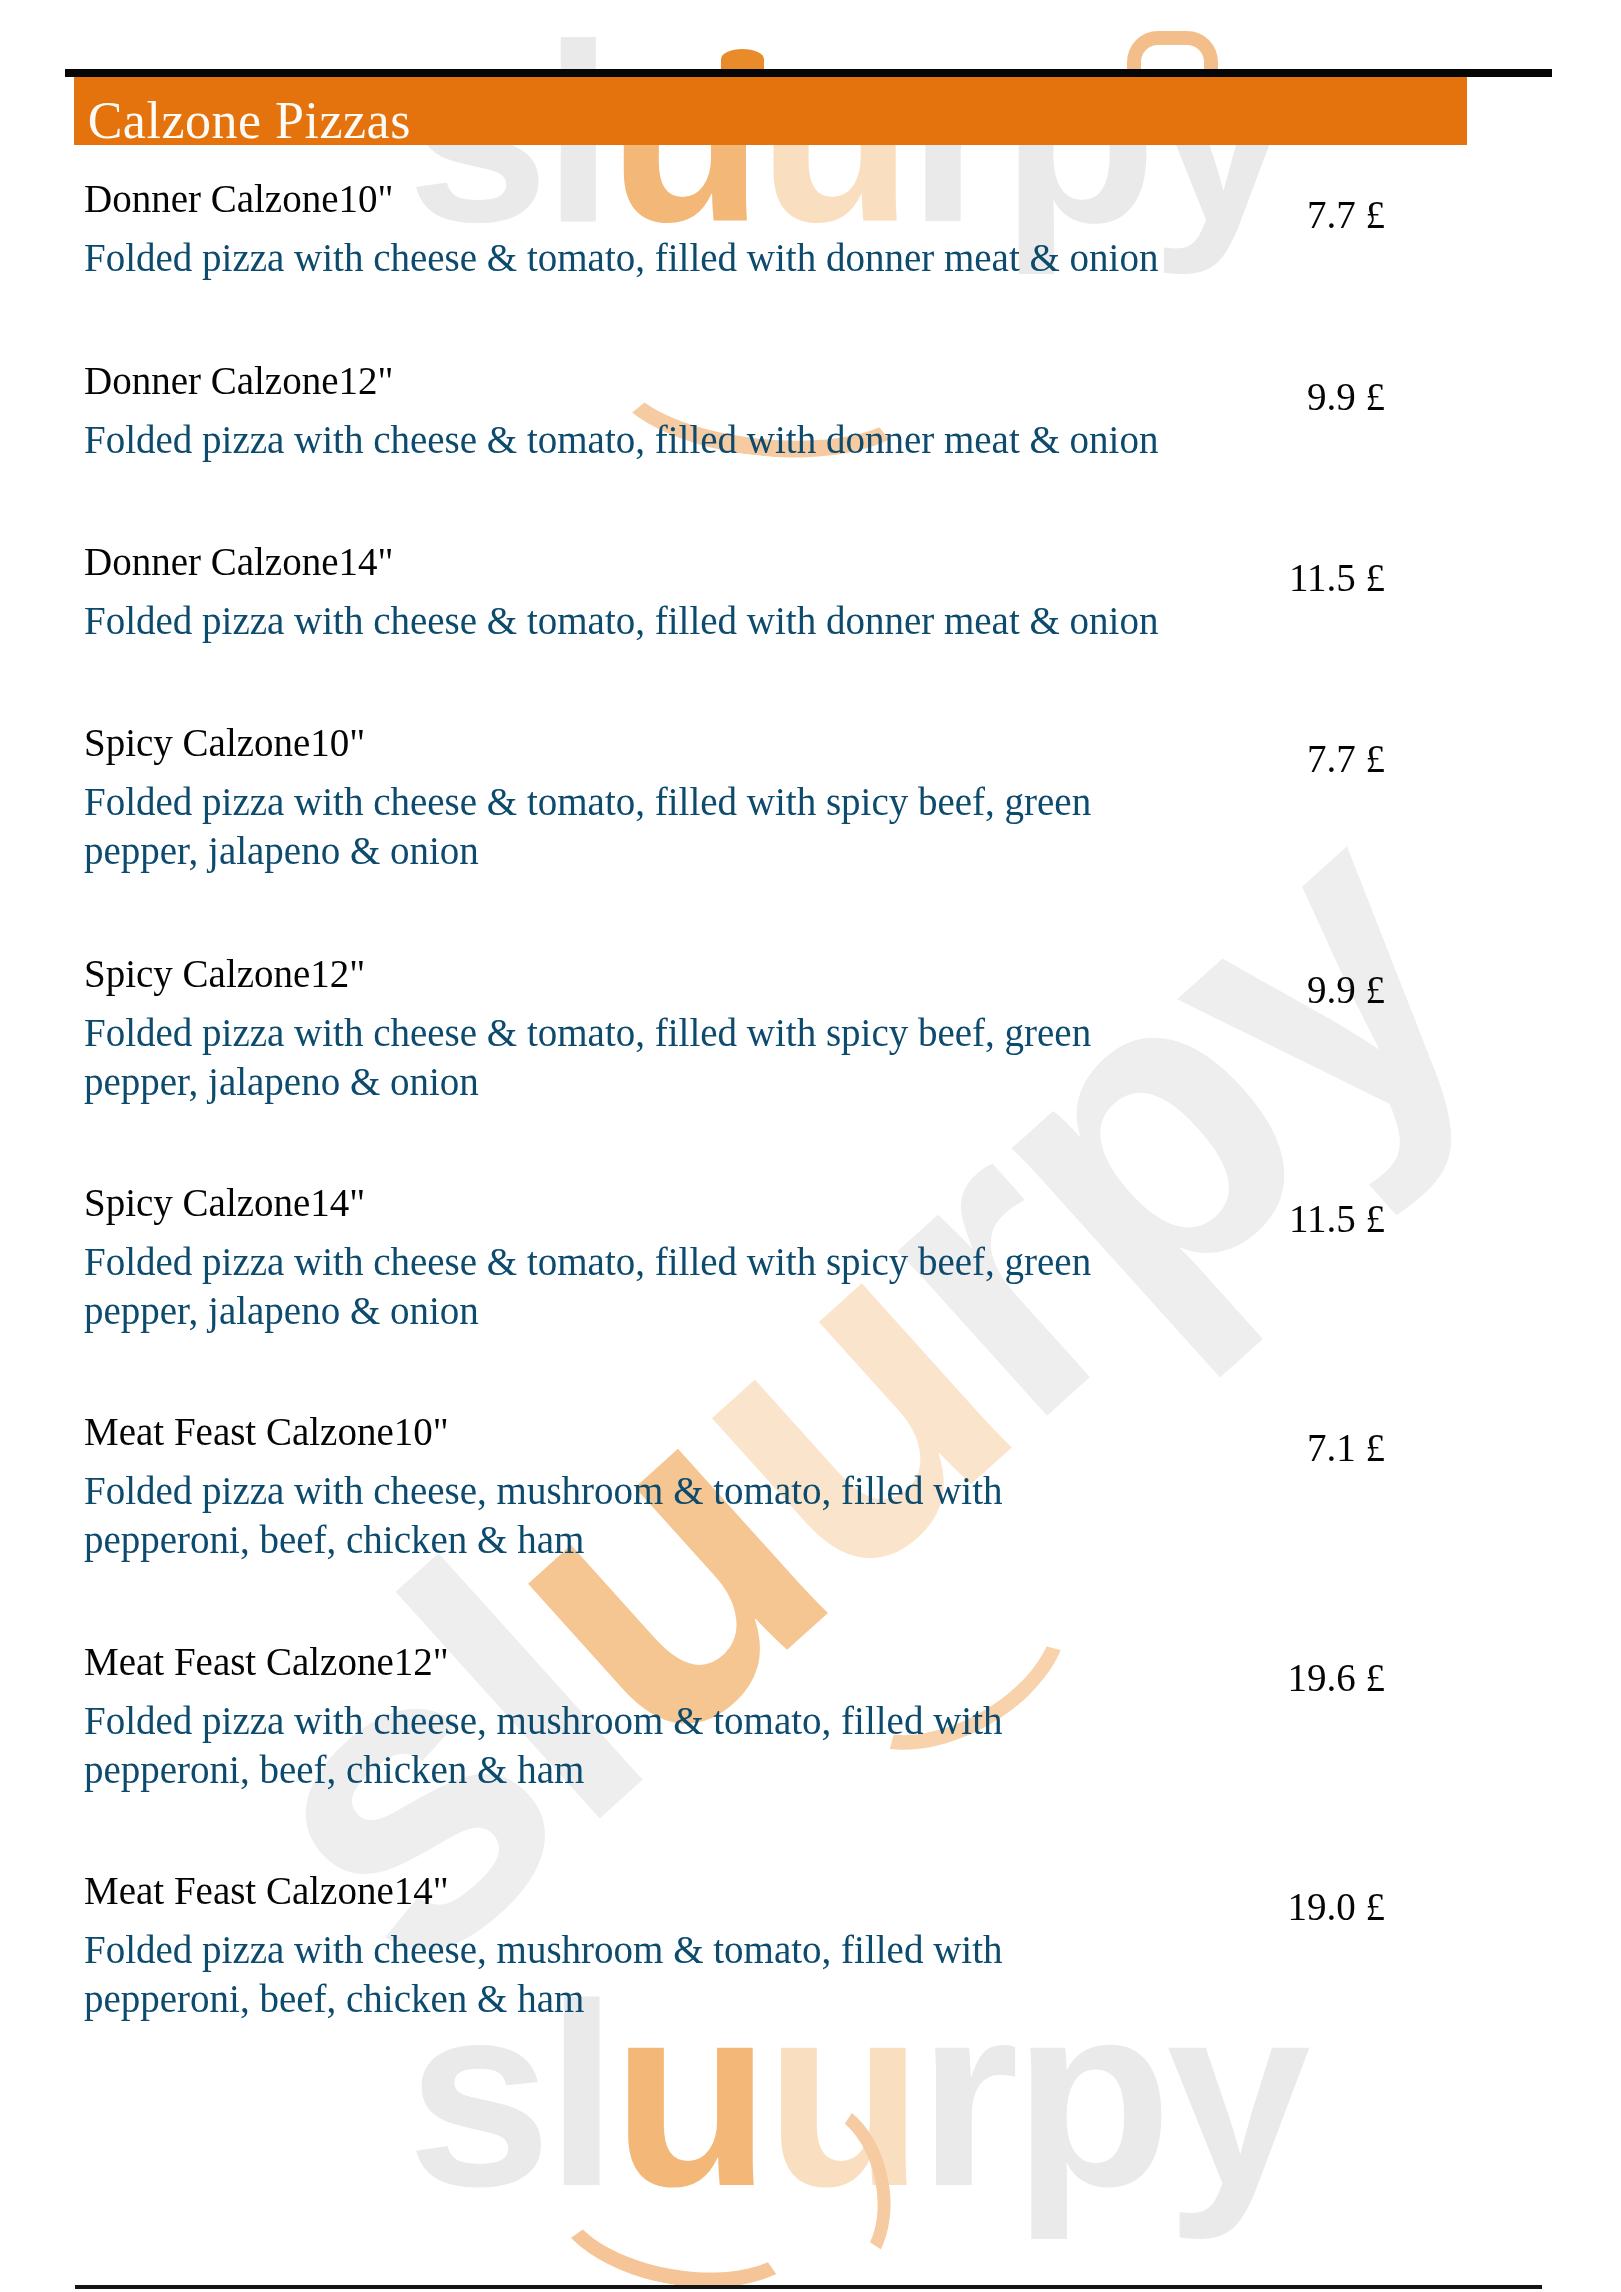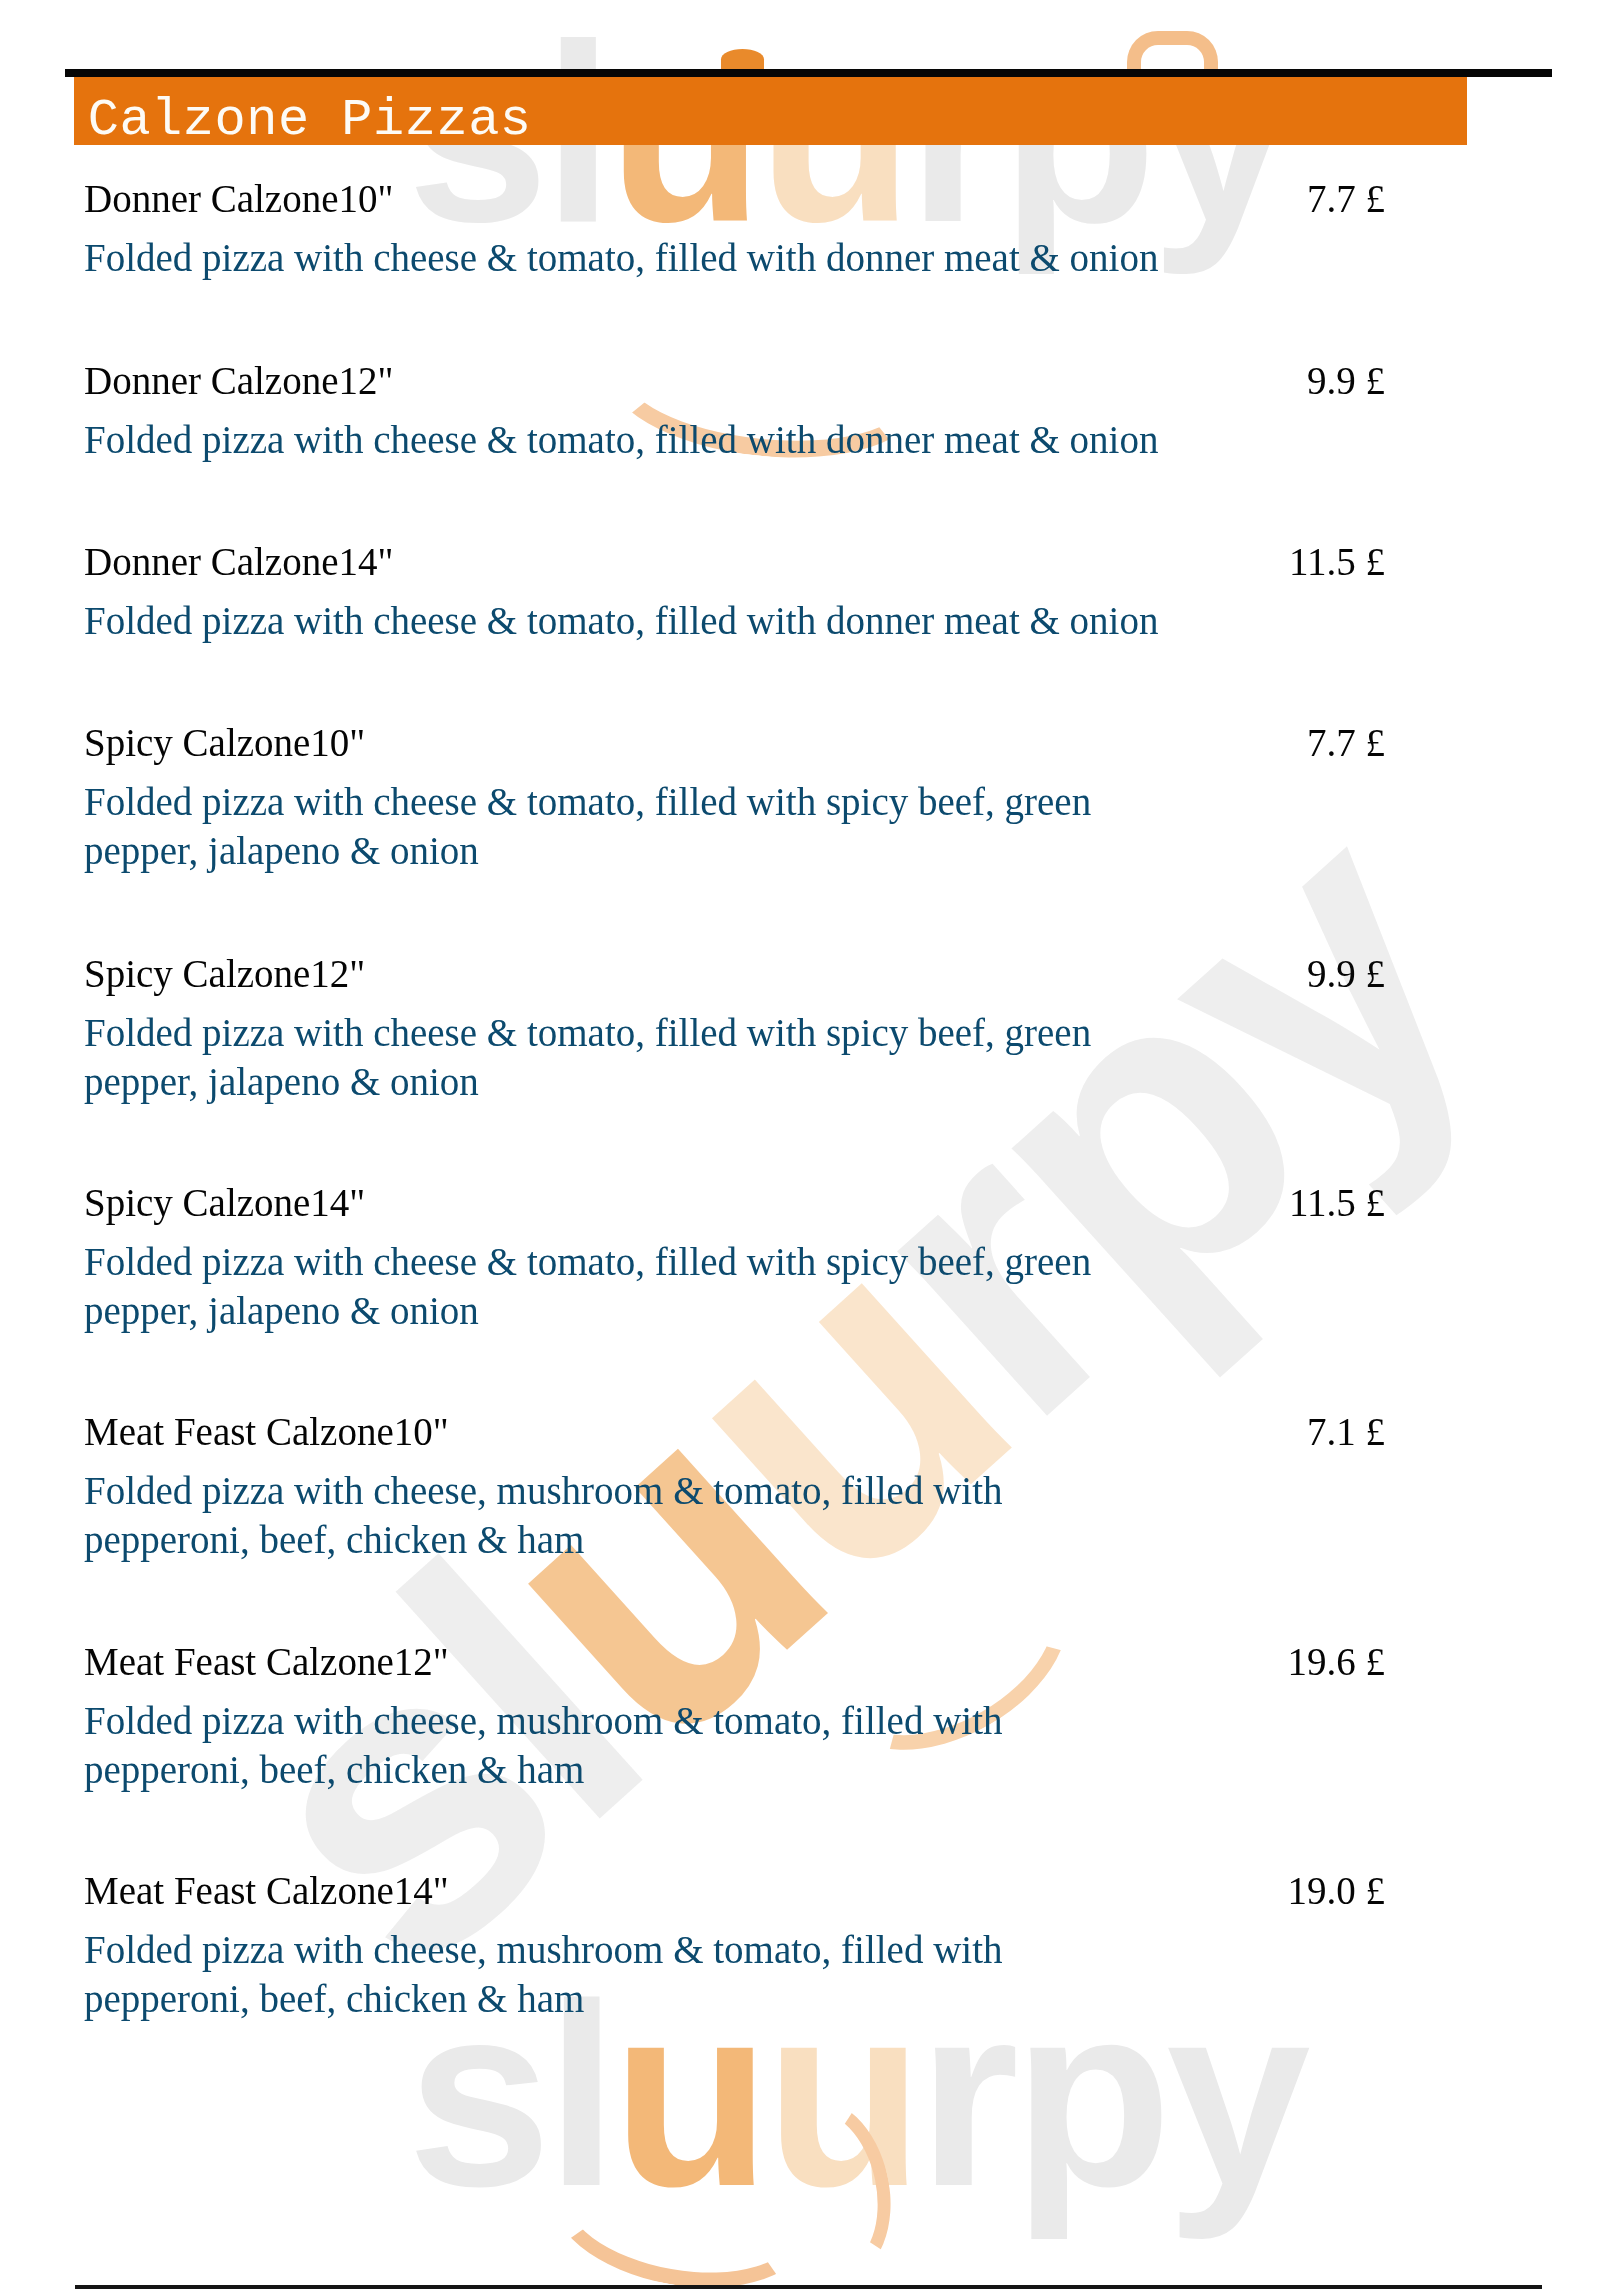--- a/index.html
+++ b/index.html
@@ -12,30 +12,30 @@
   
   .topbar {
     position:absolute; left:65px; top:69px; width:1487px; height:7.8px;
     background:#060606; z-index:3;
   }
   .header {
     position:absolute; left:74px; top:76px; width:1393px; height:69px;
     z-index:2; display:flex; align-items:center;
   }
   .header-title {
-    font-family:Liberation Mono, monospace;
+    font-family:Liberation Serif, serif;
     font-size:52px; line-height:1; padding-left:13.7px; padding-bottom:3.9px;
     letter-spacing:0.5px;
     margin-top:24px;
   }
 
   
   .item { position:absolute; left:84px; width:1301px; z-index:2; }
   .item-name-row { position:relative; font-size:39px; line-height:43px; color:#050505; }
-  .item-price { position:absolute; right:0; top:0; font-size:39px; line-height:43px; color:#050505; }
+  .item-price { position:absolute; right:0; top:16px; font-size:39px; line-height:43px; color:#050505; }
   .item-desc { margin-top:12.7px; font-size:39px; line-height:49px; color:#0c4a6e; }
 
   
   .wm {
     position:absolute; z-index:0; white-space:nowrap;
     font-family:"Liberation Sans", sans-serif; font-weight:700;
   }
   .wm span.g  { color:#EAEAEA; }
   .wm span.u1 { color:#F3B878; }
   .wm span.u2 { color:#F9DFC0; }

